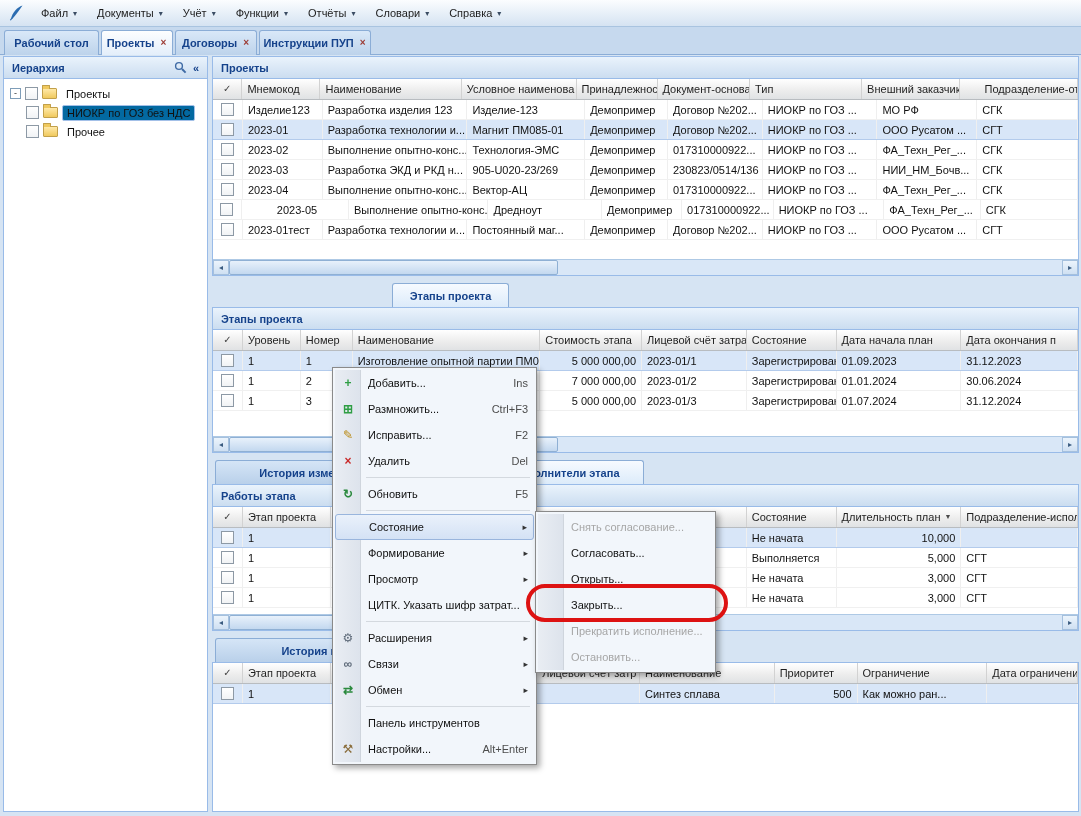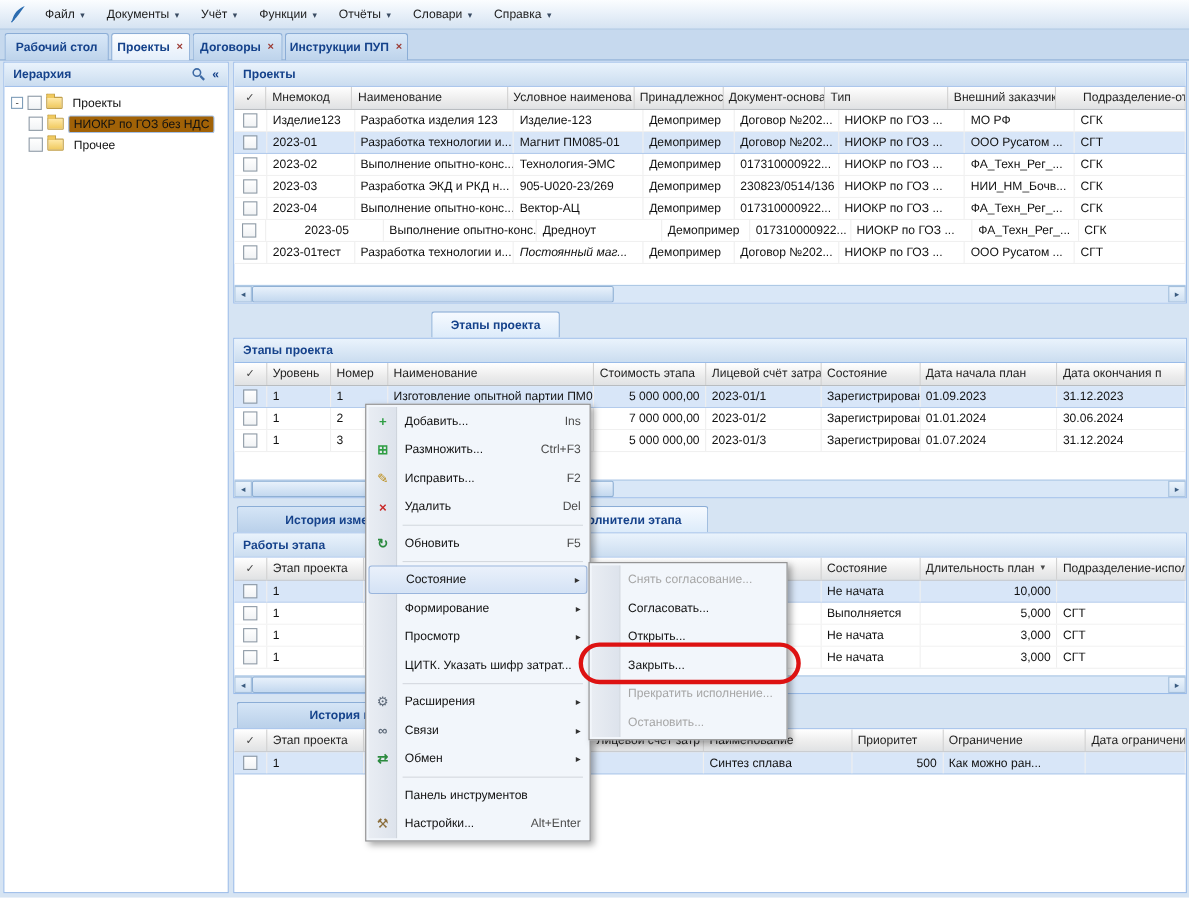--- a/index.html
+++ b/index.html
@@ -50,21 +50,21 @@
   .sb-thumb{width:38%;height:15px;background:linear-gradient(#e8f1fb,#c3d8ef);border:1px solid #8fb0d4;border-radius:2px}
   .sb-space{flex:1}
 
   
   #tree{padding-top:5px}
   .tree-row{display:flex;align-items:center;height:19px;gap:4px}
   .tree-expander{width:11px;height:11px;border:1px solid #7e9db8;background:#fff;font-size:9px;line-height:8px;text-align:center;color:#333;flex:0 0 auto}
   .folder{width:15px;height:11px;background:linear-gradient(#ffe9a8,#f0c95e);border:1px solid #c2a04a;border-radius:1px;position:relative;flex:0 0 auto}
   .folder::before{content:"";position:absolute;left:-1px;top:-4px;width:6px;height:3px;background:#f0c95e;border:1px solid #c2a04a;border-bottom:none;border-radius:1px 1px 0 0}
   .tree-label{padding:1px 4px;border:1px solid transparent;white-space:nowrap}
-  .tree-label.sel{background:#a16207;border:1px solid #a3c0e8;border-radius:2px}
+  .tree-label.sel{background:#0369a1;border:1px solid #a3c0e8;border-radius:2px}
 
   
   .menu{position:absolute;background:#f2f6fb;border:1px solid #8a8a8a;box-shadow:3px 3px 6px rgba(0,0,0,.35);padding:2px;z-index:50}
   .menu::before{content:"";position:absolute;left:2px;top:2px;bottom:2px;width:25px;background:linear-gradient(90deg,#e9edf3,#dde3ec);border-right:1px solid #cfd5dd}
   .m-item{position:relative;height:26px;display:flex;align-items:center;padding:0 6px 0 2px}
   .mi-icon{width:22px;text-align:center;font-size:12px;flex:0 0 auto}
   .mi-label{flex:1;padding-left:9px;white-space:nowrap;overflow:hidden}
   .mi-short{color:#4c4c4c;padding-left:8px}
   .mi-arrow{width:10px;text-align:right;color:#333;font-size:9px}
   .m-item.hl{border:1px solid #99b5dd;border-radius:3px;background:linear-gradient(#eaf1fb,#d4e2f5);height:26px}
@@ -277,21 +277,21 @@
           <div class="td" style="width: 115px;">НИОКР по ГОЗ ...</div>
           <div class="td" style="width: 100px;">ФА_Техн_Рег_...</div>
           <div class="td" style="width: 101px;">СГК</div>
         </div>
         <div class="tr">
           <div class="td c" style="width: 30px;">
             <div class="cbx"></div>
           </div>
           <div class="td" style="width: 80px;">2023-01тест</div>
           <div class="td" style="width: 145px;">Разработка технологии и...</div>
-          <div class="td" style="width: 118px; font-style: italic;">Постоянный маг...</div>
+          <div class="td" style="width: 118px;">Постоянный маг...</div>
           <div class="td" style="width: 83px;">Демопример</div>
           <div class="td" style="width: 95px;">Договор №202...</div>
           <div class="td" style="width: 115px;">НИОКР по ГОЗ ...</div>
           <div class="td" style="width: 100px;">ООО Русатом ...</div>
           <div class="td" style="width: 101px;">СГТ</div>
         </div>
       </div>
   <div class="hscroll">
         <div class="sb-btn">◂</div>
         <div class="sb-thumb"></div>

